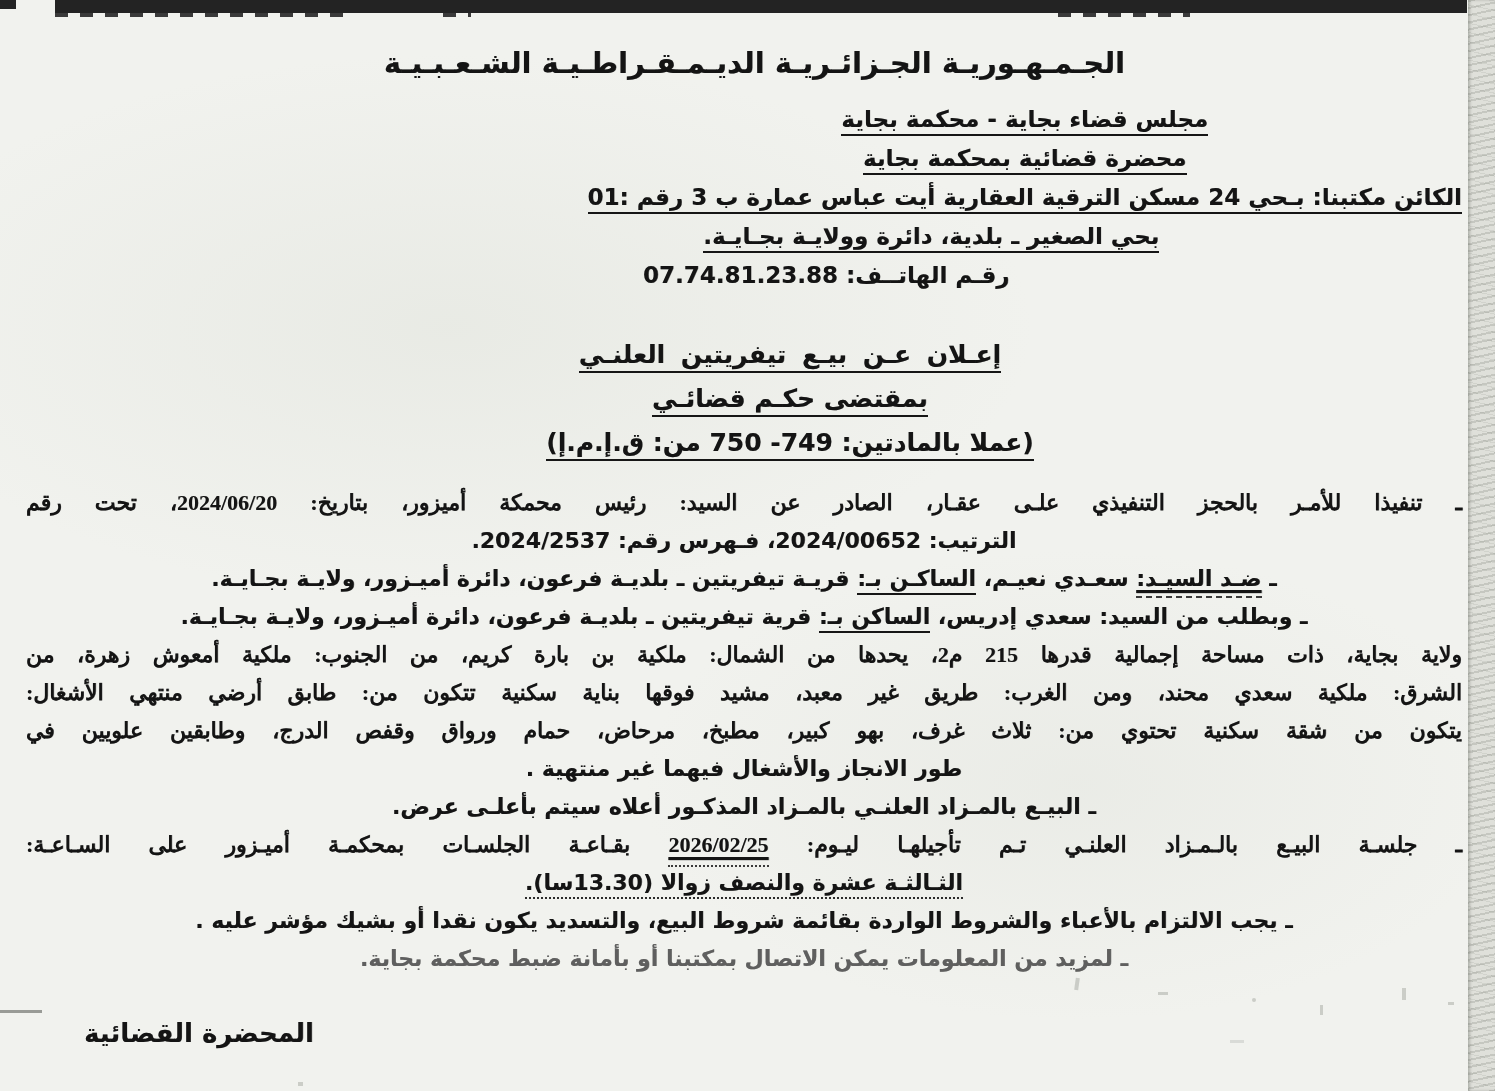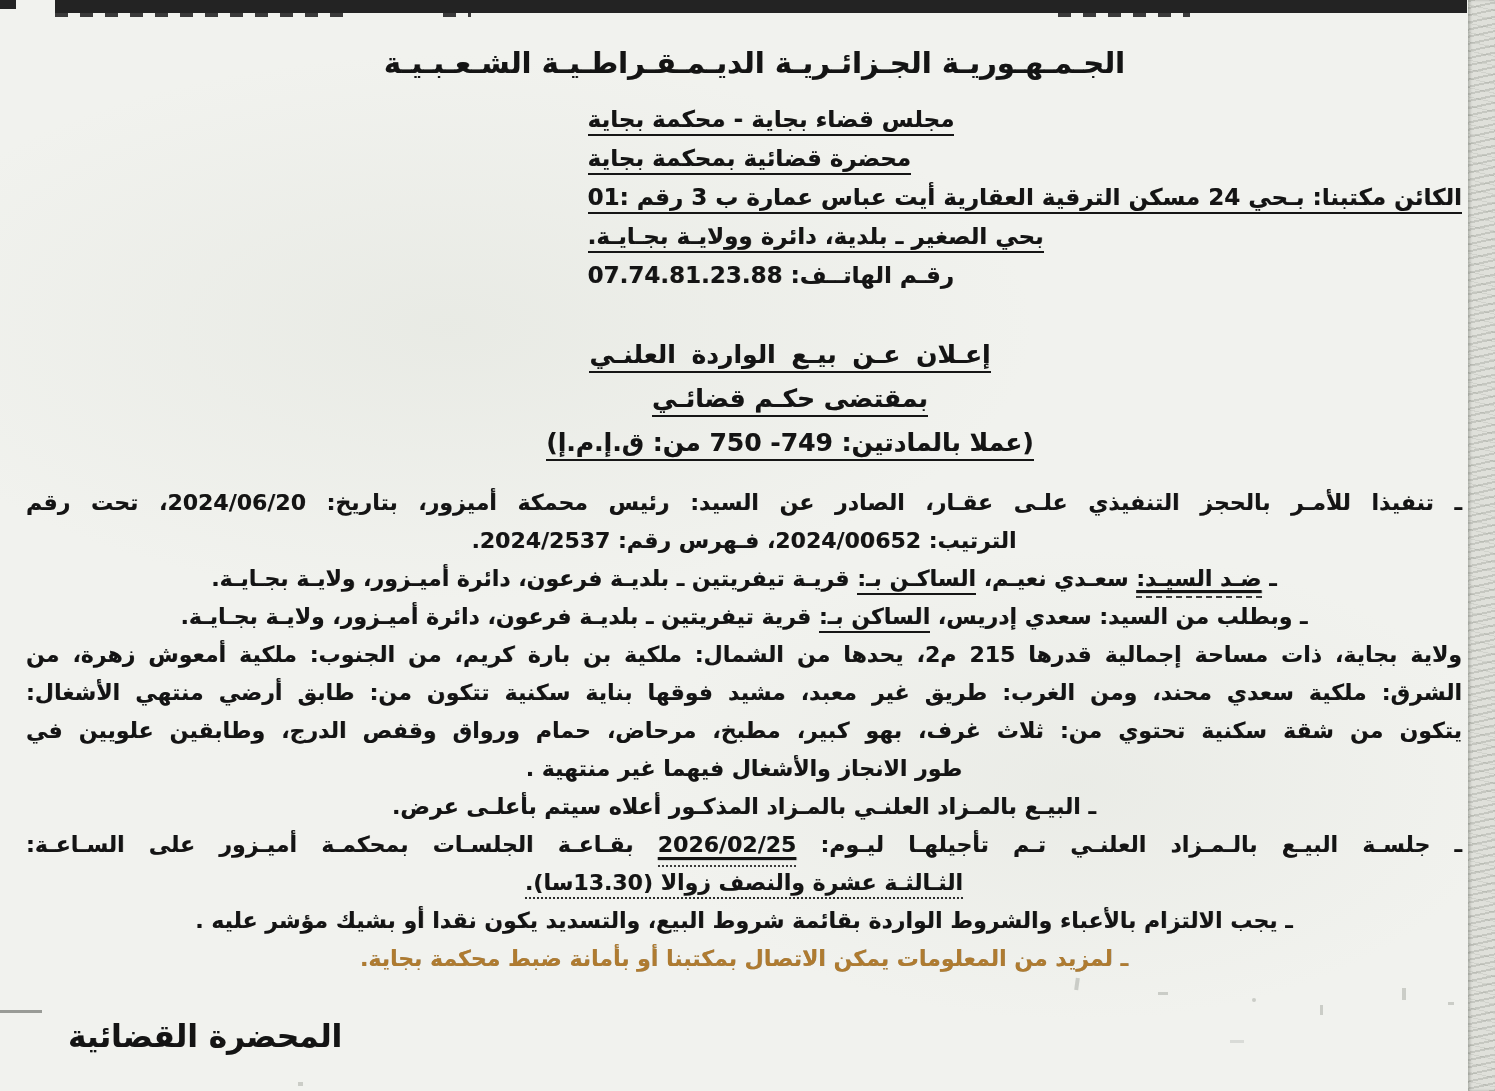--- a/index.html
+++ b/index.html
@@ -25,39 +25,39 @@
     background:
       repeating-linear-gradient(168deg, rgba(95,100,90,.20) 0 2px, transparent 2px 7px),
       repeating-linear-gradient(12deg, rgba(110,115,105,.12) 0 1px, transparent 1px 9px),
       #dfe0da;
     box-shadow:inset 2px 0 3px rgba(90,94,86,.35);}
   .bl-dash{left:0;top:1010px;width:42px;height:3px;background:rgba(80,84,78,.55);}
   .noise{background:rgba(70,72,66,.22);}
   
   .ink{text-shadow:0.35px 0.35px 0 rgba(15,15,15,.45);margin-top:32px;}
   .header-title{left:385px;width:740px;top:14px;font-size:29px;font-weight:bold;text-align:center;white-space:nowrap;}
-  .office-block{right:33px;top:72px;text-align:left;font-size:23px;font-weight:bold;}
+  .office-block{right:33px;top:72px;text-align:center;font-size:23px;font-weight:bold;}
   .o-line{height:39px;line-height:30px;white-space:nowrap;}
   .u-solid{border-bottom:2.5px solid #161616;padding-bottom:2px;}
   .o-addr2{margin-right:187px;}
   .o-phone{margin-right:397px;}
   .title-block{left:420px;width:740px;top:306px;text-align:center;font-size:25px;font-weight:bold;}
   .t-line{height:44px;line-height:34px;white-space:nowrap;}
   .t1{word-spacing:7px;}
   .body-block{right:33px;left:26px;top:452px;font-size:22px;font-weight:bold;}
   .bl{height:38px;line-height:38px;}
-  .jst{text-align:justify;text-align-last:justify;}
+  .jst{text-align:justify;text-align-last:justify;font-family:Liberation Serif, serif;}
   .rt{text-align:center;}
   .u-sd{text-decoration:underline;text-decoration-thickness:2.5px;text-underline-offset:4px;
         border-bottom:2px dashed #3a3a3a;padding-bottom:5px;}
   .u-dot{border-bottom:2.5px dotted #2b2b2b;padding-bottom:2px;}
   .u-date{text-decoration:underline;text-decoration-thickness:2.5px;text-underline-offset:5px;
         border-bottom:2px dotted #3a3a3a;padding-bottom:8px;}
-  .faded{color:#a16207;filter:blur(0.5px);opacity:.82;}
-  .signature{left:68px;top:986px;font-size:31px;font-weight:bold;white-space:nowrap;}
+  .faded{color:#404040;filter:blur(0.5px);opacity:.82;}
+  .signature{left:84px;top:986px;font-size:26px;font-weight:bold;white-space:nowrap;}
 </style>
 </head>
 <body>
 
 <div class="abs top-band"></div>
 <div class="abs corner-mark"></div>
 <div class="abs band-dash bd1"></div>
 <div class="abs band-dash bd2"></div>
 <div class="abs band-dash bd3"></div>
 <div class="abs right-band"></div>
@@ -75,21 +75,21 @@
 
 <div class="abs office-block ink">
   <div class="o-line"><span class="u-solid">مجلس قضاء بجاية - محكمة بجاية</span></div>
   <div class="o-line"><span class="u-solid">محضرة قضائية بمحكمة بجاية</span></div>
   <div class="o-line"><span class="u-solid">الكائن مكتبنا: بـحي 24 مسكن الترقية العقارية أيت عباس عمارة ب 3 رقم :01</span></div>
   <div class="o-line o-addr2"><span class="u-solid">بحي الصغير ـ بلدية، دائرة وولايـة بجـايـة.</span></div>
   <div class="o-line o-phone"><span>رقـم الهاتــف:</span> <span>07.74.81.23.88</span></div>
 </div>
 
 <div class="abs title-block ink">
-  <div class="t-line t1"><span class="u-solid">إعـلان عـن بيـع الواردة العلنـي</span></div>
+  <div class="t-line t1"><span class="u-solid">إعـلان عـن بيـع تيفريتين العلنـي</span></div>
   <div class="t-line"><span class="u-solid">بمقتضى حكـم قضائـي</span></div>
   <div class="t-line"><span class="u-solid">(عملا بالمادتين: 749- 750 من: ق.إ.م.إ)</span></div>
 </div>
 
 <div class="abs body-block ink">
   <div class="bl jst"><span>ـ تنفيذا للأمـر بالحجز التنفيذي علـى عقـار، الصادر عن السيد: رئيس محمكة أميزور، بتاريخ: 2024/06/20، تحت رقم</span></div>
   <div class="bl rt"><span>الترتيب: 2024/00652، فـهرس رقم: 2024/2537.</span></div>
   <div class="bl rt"><span>ـ </span><span class="u-sd">ضـد السيـد:</span><span> سعـدي نعيـم، </span><span class="u-solid">الساكـن بـ:</span><span> قريـة تيفريتين ـ بلديـة فرعون، دائرة أميـزور، ولايـة بجـايـة.</span></div>
   <div class="bl rt"><span>ـ وبطلب من السيد: سعدي إدريس، </span><span class="u-solid">الساكن بـ:</span><span> قرية تيفريتين ـ بلديـة فرعون، دائرة أميـزور، ولايـة بجـايـة.</span></div>
   <div class="bl jst"><span>ولاية بجاية، ذات مساحة إجمالية قدرها 215 م2، يحدها من الشمال: ملكية بن بارة كريم، من الجنوب: ملكية أمعوش زهرة، من</span></div>

